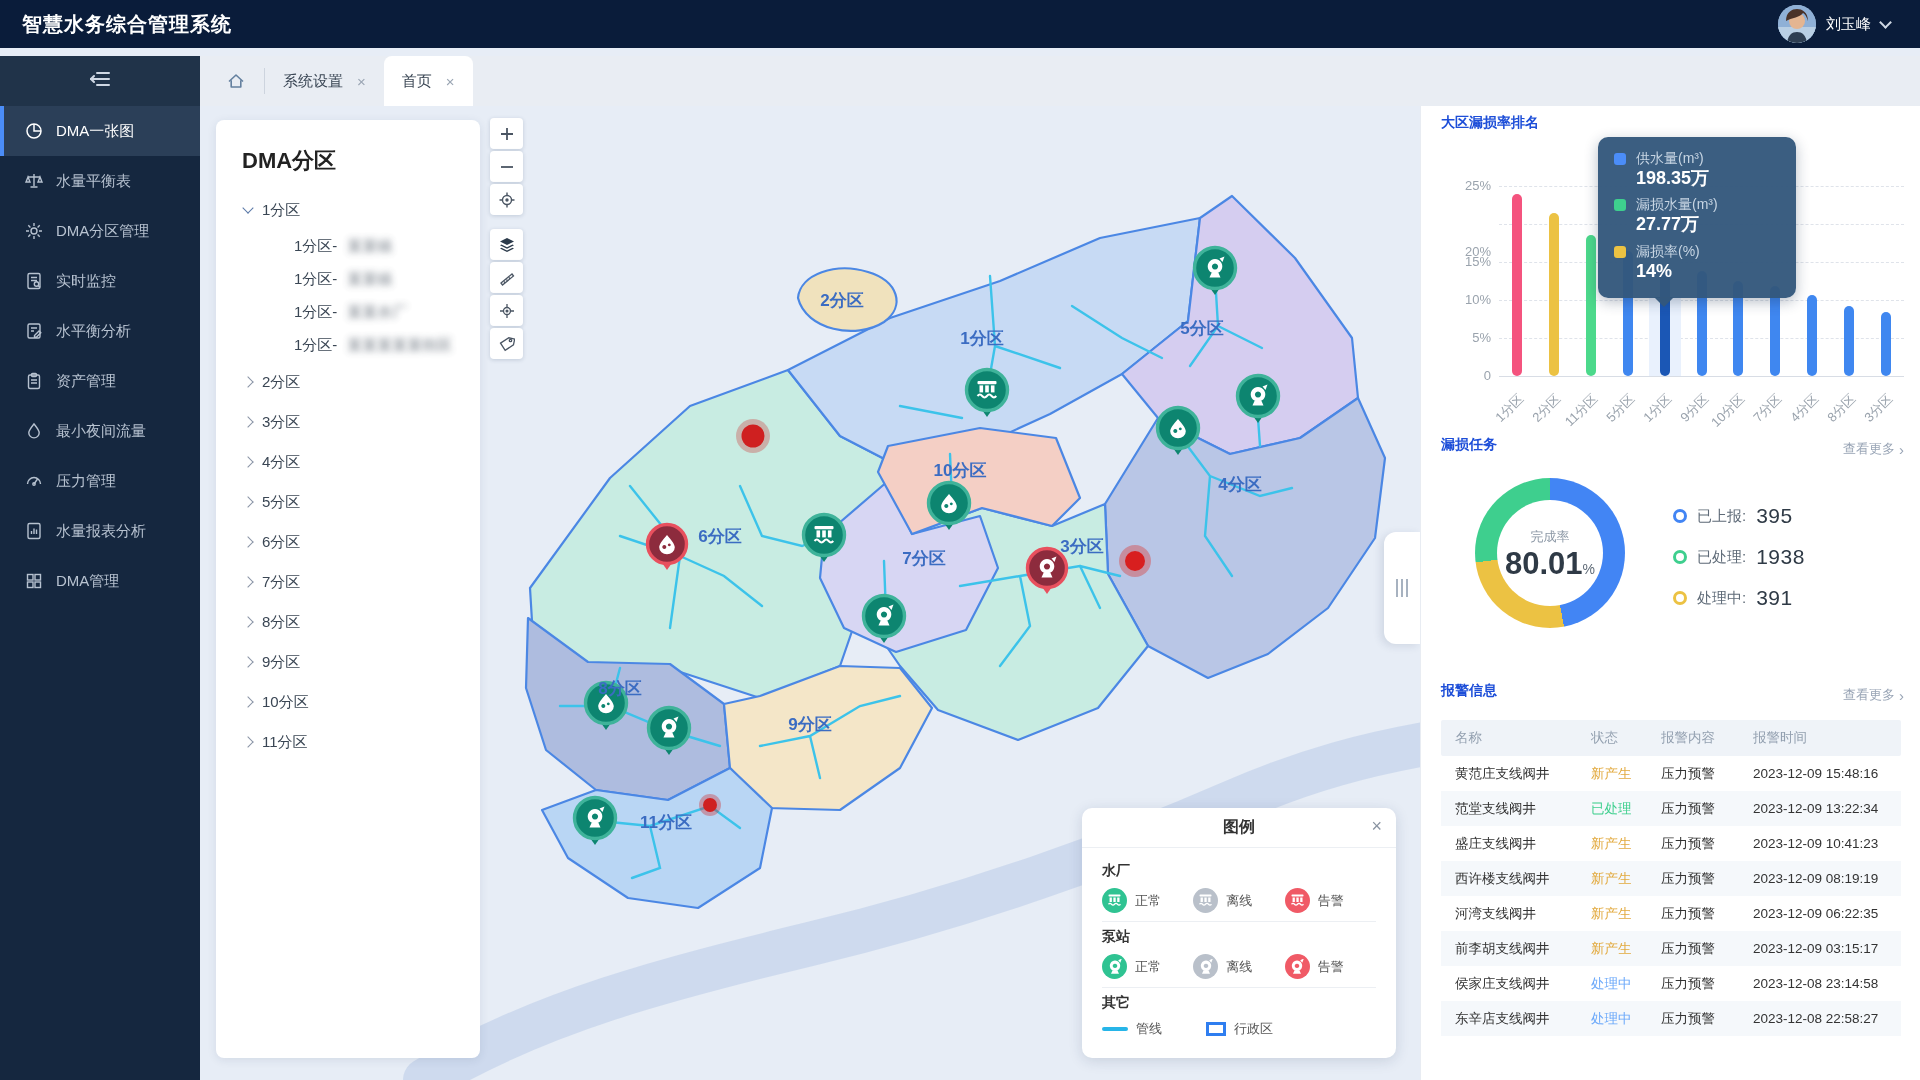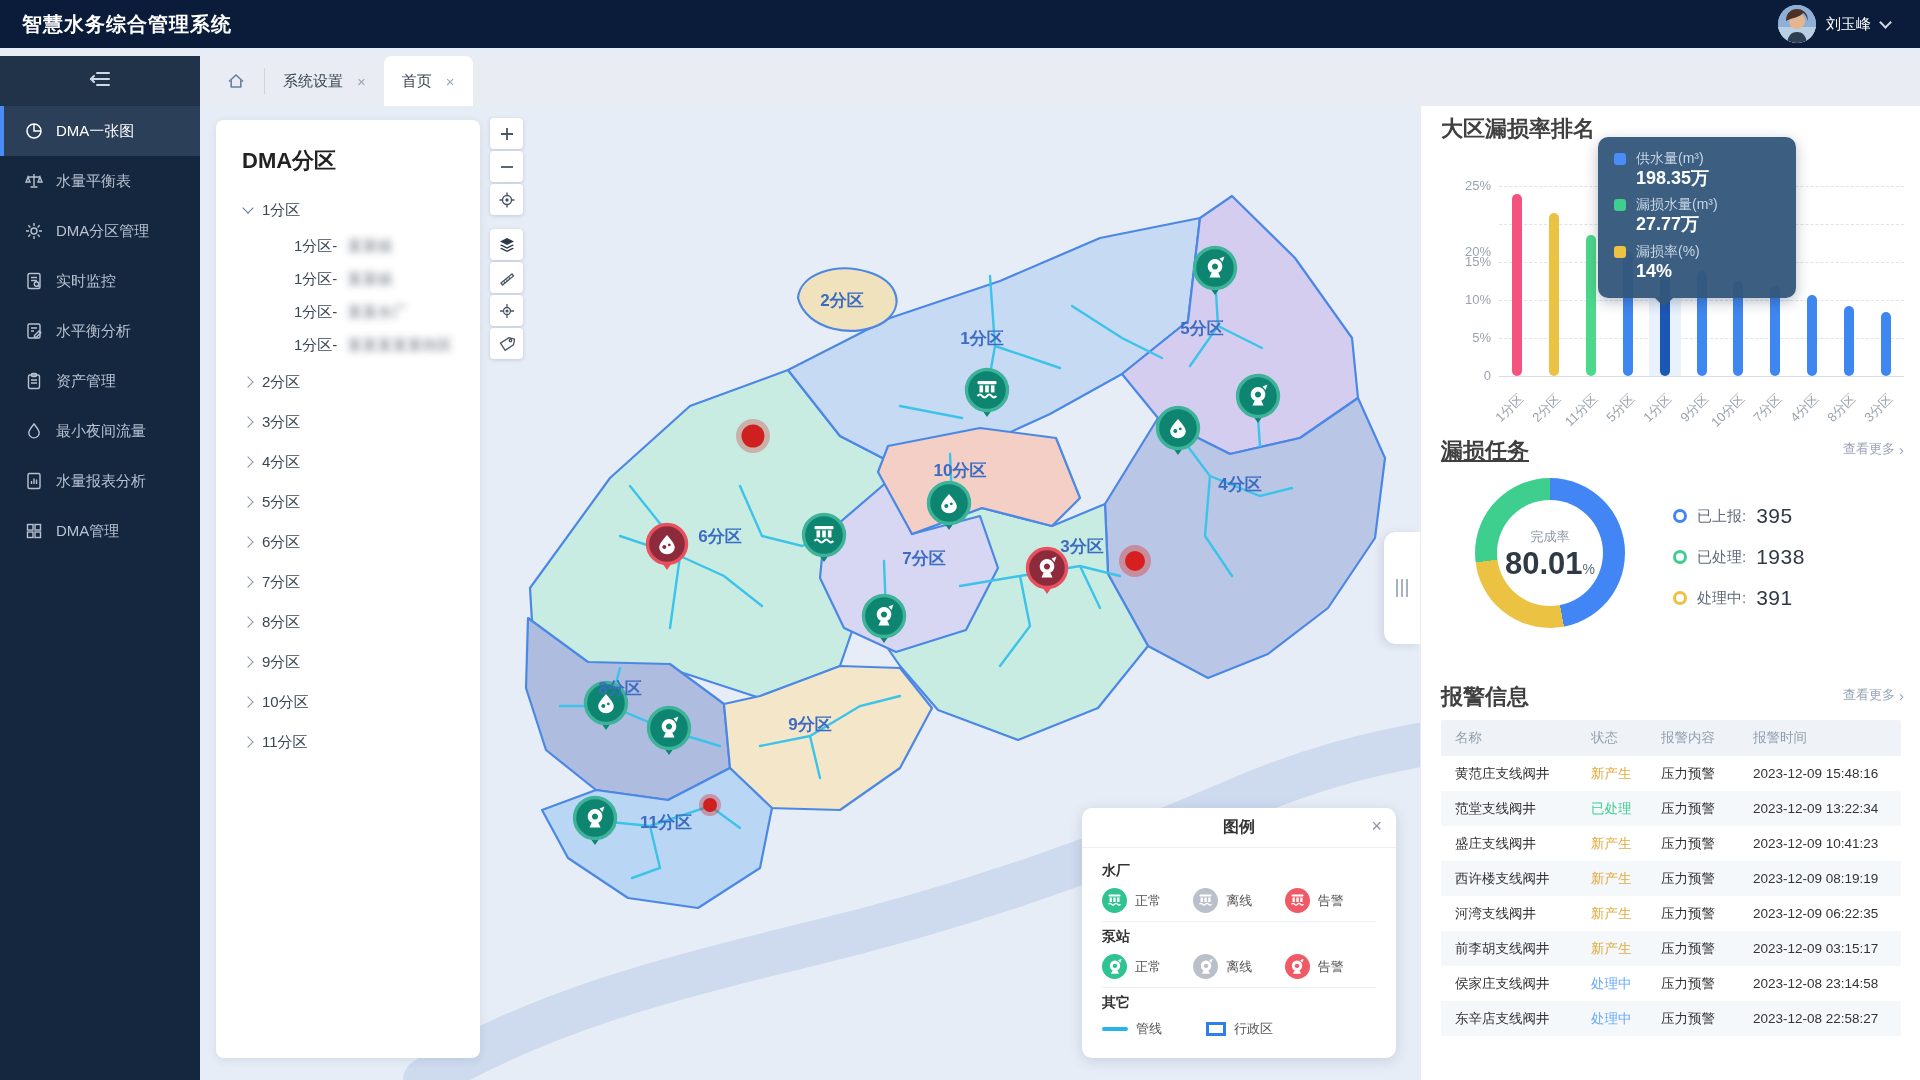--- a/index.html
+++ b/index.html
@@ -74,21 +74,21 @@
   .lg-row{display:flex;align-items:center;margin-bottom:8px;}
   .lg-item{display:flex;align-items:center;gap:8px;width:104px;font-size:13px;color:#555;}
   .lg-dot{width:25px;height:25px;border-radius:50%;display:flex;align-items:center;justify-content:center;flex:0 0 auto;}
   .lg-div{height:1px;background:#eceff3;margin:2px 0 6px 0;}
   .sw-line{width:26px;height:4px;border-radius:2px;flex:0 0 auto;}
   .sw-rect{width:20px;height:14px;border:3px solid;background:#fff;flex:0 0 auto;}
 
   
   .rpanel{position:absolute;left:1420px;top:106px;width:500px;height:974px;background:#fff;
     border-left:1px solid #e8ecf2;z-index:28;}
-  .sec-title{position:absolute;left:20px;font-size:22px;font-weight:bold;color:#404040;text-align:right;}
+  .sec-title{position:absolute;left:20px;font-size:14px;font-weight:bold;color:#1d4ed8;text-align:right;}
   .more{position:absolute;right:16px;font-size:13px;color:#98a4b5;cursor:pointer;display:flex;align-items:center;gap:4px;}
   .more .marr{font-size:15px;line-height:1;}
 
   
   .chart{position:absolute;left:0;top:0;width:500px;height:330px;}
   .gridline{position:absolute;left:78px;width:405px;border-top:1px dashed #dfe3ea;height:0;}
   .ytick{position:absolute;width:60px;text-align:right;font-size:13px;color:#9aa3ad;left:10px;}
   .hl-band{position:absolute;background:#e9f1fd;}
   .bar{position:absolute;width:10px;border-radius:5px;}
   .xlabel{position:absolute;width:70px;text-align:right;font-size:13px;color:#9aa3ad;
@@ -214,20 +214,30 @@
         </span>
         <span class="s-lb">资产管理</span>
       </div>
       <div class="side-item">
         <span class="s-ic">
           <svg width="20" height="20" viewBox="0 0 20 20" fill="none" stroke="currentColor" stroke-width="1.4">
             <path d="M10 3c3 3.8 5.2 6.4 5.2 8.7a5.2 5.2 0 1 1-10.4 0C4.8 9.4 7 6.8 10 3z"></path>
           </svg>
         </span>
         <span class="s-lb">最小夜间流量</span>
+      </div>
+      <div class="side-item">
+        <span class="s-ic">
+          <svg width="20" height="20" viewBox="0 0 20 20" fill="none" stroke="currentColor" stroke-width="1.4">
+            <path d="M3.5 13a6.5 6.5 0 1 1 13 0"></path>
+            <path d="M10 13l3.5-5"></path>
+            <circle cx="10" cy="13" r="1.2"></circle>
+          </svg>
+        </span>
+        <span class="s-lb">压力管理</span>
       </div>
       <div class="side-item">
         <span class="s-ic">
           <svg width="20" height="20" viewBox="0 0 20 20" fill="none" stroke="currentColor" stroke-width="1.4">
             <rect x="4" y="2.5" width="12" height="15" rx="1.5"></rect>
             <path d="M7.5 13v-3 M10 13V7.5 M12.5 13V8.5"></path>
           </svg>
         </span>
         <span class="s-lb">水量报表分析</span>
       </div>
@@ -692,21 +702,21 @@
       </div>
       <div class="tt-row">
         <span class="tt-sq" style="background: rgb(236, 194, 67);"></span>
         <div>
           <div class="tt-label">漏损率(%)</div>
           <div class="tt-value">14%</div>
         </div>
       </div>
     </div>
 
-  <div class="sec-title" style="top:330px;text-decoration:underline;">漏损任务</div>
+  <div class="sec-title" style="top:330px;">漏损任务</div>
   <div class="more" style="top:334px;">
     <span>查看更多</span>
     <span class="marr">›</span>
   </div>
   <div class="donut" style="background: conic-gradient(rgb(66, 133, 244) 0%, rgb(66, 133, 244) 47%, rgb(236, 194, 67) 47%, rgb(236, 194, 67) 73%, rgb(62, 207, 142) 73%, rgb(62, 207, 142) 100%);"></div>
   <div class="donut-center">
     <div class="dc-label">完成率</div>
     <div class="dc-val"><span>80.01</span><span class="dc-unit">%</span></div>
   </div>
   <div class="tlegend">

